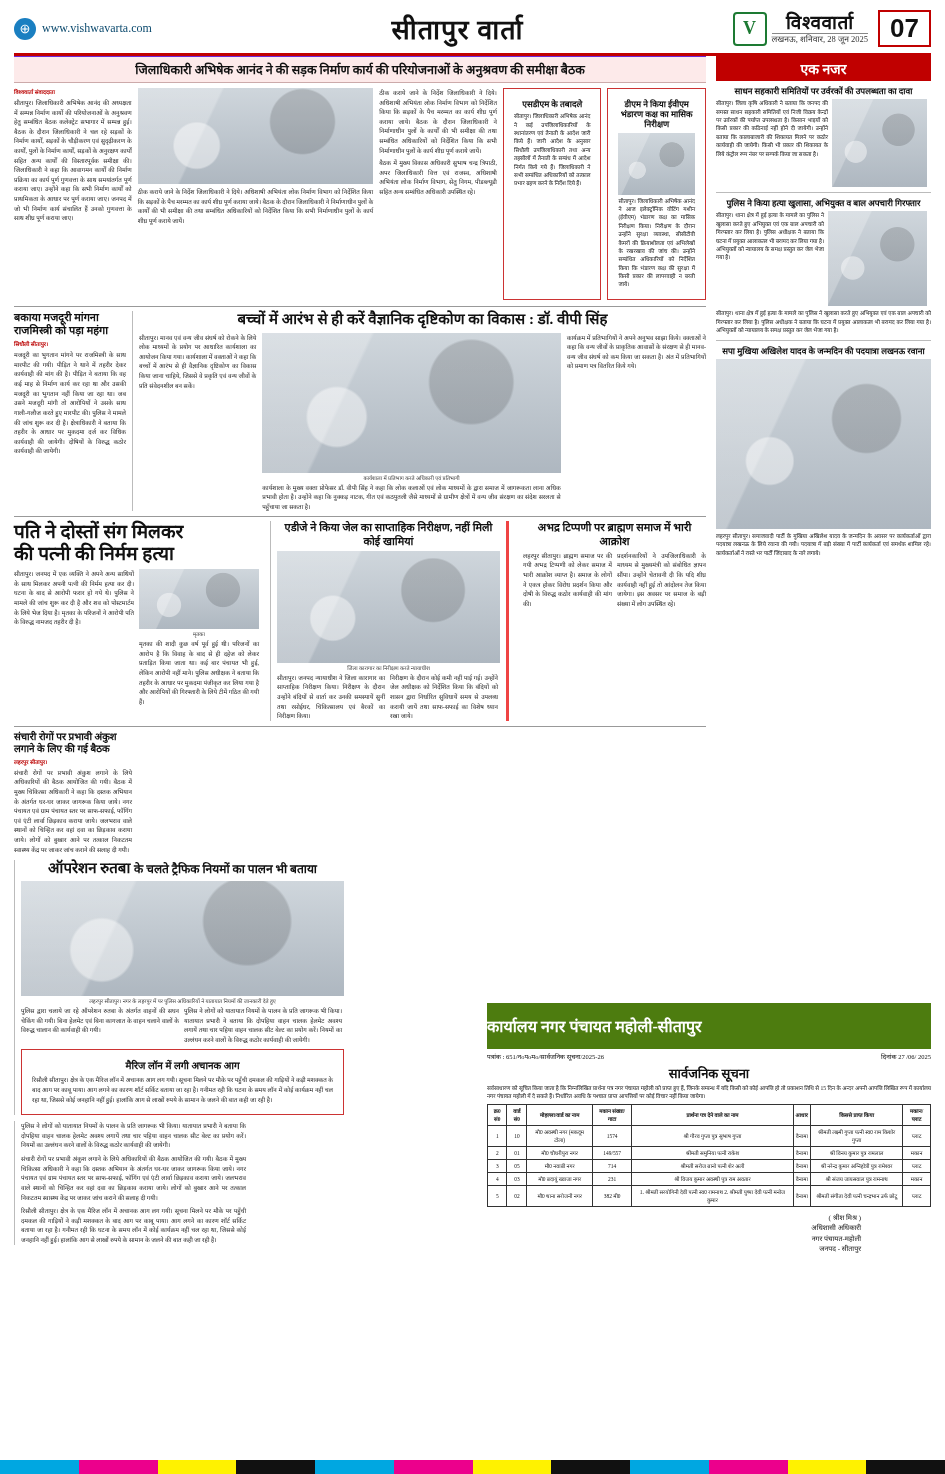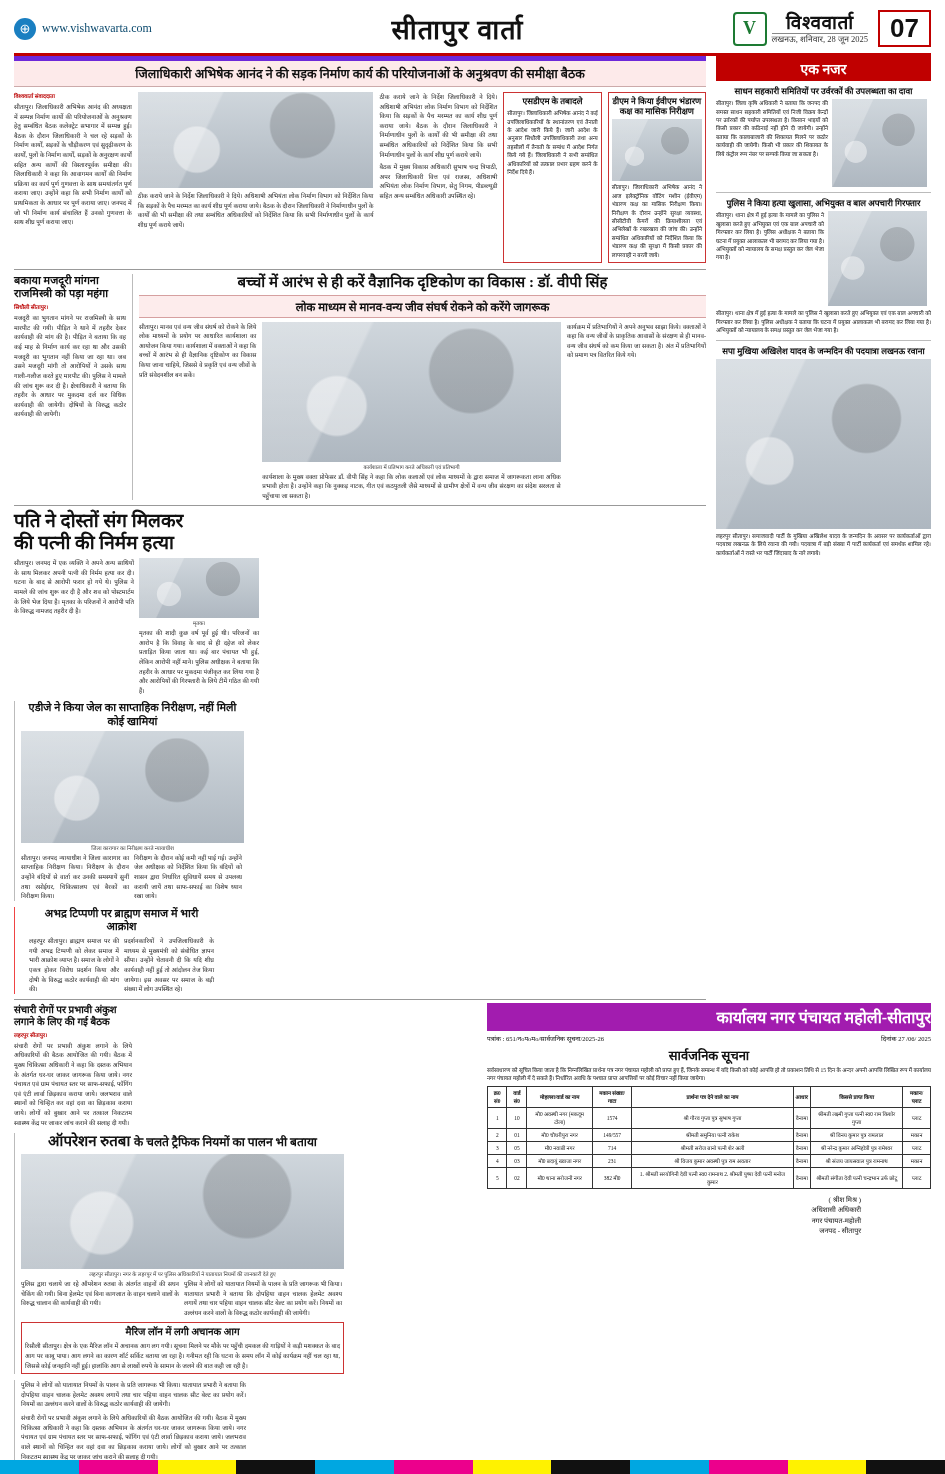--- a/index.html
+++ b/index.html
@@ -39,42 +39,42 @@
   .ph { background:linear-gradient(#cfd6dc,#aeb7c0); position:relative; overflow:hidden; }
   .ph::after { content:""; position:absolute; inset:0; background:
      radial-gradient(circle at 25% 60%, rgba(255,255,255,.45) 0 12%, transparent 13%),
      radial-gradient(circle at 70% 35%, rgba(0,0,0,.15) 0 18%, transparent 19%),
      linear-gradient(115deg, rgba(255,255,255,.25) 0 30%, transparent 31%); }
   .cap { font-size:5.4px; text-align:center; padding:1px 2px; color:#333; }
 
   
   .lead { width:700px; float:left; padding-right:8px; }
   .lead-hdl { font-size:25.5px; font-weight:bold; margin:6px 0 4px; line-height:1.1; }
-  .lead-sub { background:#fdeaea; border-top:5px solid #6d28d9; border-bottom:1px solid #caa; text-align:center; font-size:12.5px; font-weight:bold; padding:4px 0; }
+  .lead-sub { background:#fdeaea; border-top:1px solid #6d28d9; border-bottom:1px solid #caa; text-align:center; font-size:12.5px; font-weight:bold; padding:4px 0; }
   .lead-grid { display:flex; gap:6px; margin-top:5px; }
   .lead-c1 { width:120px; }
   .lead-c2 { width:240px; }
   .lead-c3 { width:120px; }
   .lead-c4 { width:100px; }
   .lead-c5 { width:100px; }
-  .boxed { border:1px solid #c33; padding:3px; }
+  .boxed { border:1px solid #c33; padding:10px; }
 
   
   .rail { width:215px; float:right; }
   .rail-hd { background:#c00000; color:#fff; text-align:center; font-size:14px; font-weight:bold; padding:3px 0; }
   .rail-item { padding:5px 0; border-bottom:1px solid #bbb; }
 
   .clearfix::after { content:""; display:table; clear:both; }
 
   
   table.notice { width:100%; border-collapse:collapse; font-size:5.4px; }
   table.notice th, table.notice td { border:1px solid #333; padding:2px 2px; text-align:center; vertical-align:middle; }
   table.notice th { font-weight:bold; }
 
-  .blackbar { background:#a21caf; color:#fff; text-align:right; font-size:16px; font-weight:bold; padding:3px 0; }
+  .blackbar { background:#4d7c0f; color:#fff; text-align:left; font-size:16px; font-weight:bold; padding:12px 0; }
 
   .cmyk { position:absolute; left:0; bottom:0; width:945px; height:14px; display:flex; }
   .cmyk span { flex:1; }
 
   .sig { text-align:center; font-size:7px; line-height:1.5; margin-top:6px; }
 </style>
 </head>
 <body>
 
 <div class="page">
@@ -158,36 +158,35 @@
 
       <div style="display:flex; gap:6px; margin-top:2px;">
         <div style="width:118px">
           <div class="hdl-sm">बकाया मजदूरी मांगना</div>
           <div class="hdl-sm">राजमिस्त्री को पड़ा महंगा</div>
           <div class="kicker" style="margin-top:3px">सिधौली सीतापुर।</div>
           <div class="body-text">मजदूरी का भुगतान मांगने पर राजमिस्त्री के साथ मारपीट की गयी। पीड़ित ने थाने में तहरीर देकर कार्यवाही की मांग की है। पीड़ित ने बताया कि वह कई माह से निर्माण कार्य कर रहा था और उसकी मजदूरी का भुगतान नहीं किया जा रहा था। जब उसने मजदूरी मांगी तो आरोपियों ने उसके साथ गाली-गलौज करते हुए मारपीट की। पुलिस ने मामले की जांच शुरू कर दी है। क्षेत्राधिकारी ने बताया कि तहरीर के आधार पर मुकदमा दर्ज कर विधिक कार्यवाही की जायेगी। दोषियों के विरुद्ध कठोर कार्यवाही की जायेगी।</div>
         </div>
         <div style="width:574px; border-left:1px solid #bbb; padding-left:6px;">
           <div class="hdl-md" style="text-align:center">बच्चों में आरंभ से ही करें वैज्ञानिक दृष्टिकोण का विकास : डॉ. वीपी सिंह</div>
-          <div class="sub-red" style="margin-top:3px">लोक माध्यम से मानव-वन्य जीव संघर्ष रोकने को करेंगे जागरूक</div>
           <div style="display:flex; gap:6px; margin-top:4px;">
             <div style="width:118px" class="body-text">सीतापुर। मानव एवं वन्य जीव संघर्ष को रोकने के लिये लोक माध्यमों के प्रयोग पर आधारित कार्यशाला का आयोजन किया गया। कार्यशाला में वक्ताओं ने कहा कि बच्चों में आरंभ से ही वैज्ञानिक दृष्टिकोण का विकास किया जाना चाहिये, जिससे वे प्रकृति एवं वन्य जीवों के प्रति संवेदनशील बन सकें।</div>
             <div style="width:300px">
               <div class="ph" style="width:100%;height:140px"></div>
               <div class="cap">कार्यशाला में प्रतिभाग करते अधिकारी एवं प्रतिभागी</div>
               <div class="body-text">कार्यशाला के मुख्य वक्ता प्रोफेसर डॉ. वीपी सिंह ने कहा कि लोक कलाओं एवं लोक माध्यमों के द्वारा समाज में जागरूकता लाना अधिक प्रभावी होता है। उन्होंने कहा कि नुक्कड़ नाटक, गीत एवं कठपुतली जैसे माध्यमों से ग्रामीण क्षेत्रों में वन्य जीव संरक्षण का संदेश सरलता से पहुँचाया जा सकता है।</div>
             </div>
             <div style="width:140px" class="body-text">कार्यक्रम में प्रतिभागियों ने अपने अनुभव साझा किये। वक्ताओं ने कहा कि वन्य जीवों के प्राकृतिक आवासों के संरक्षण से ही मानव-वन्य जीव संघर्ष को कम किया जा सकता है। अंत में प्रतिभागियों को प्रमाण पत्र वितरित किये गये।</div>
           </div>
         </div>
       </div>
 
       <div class="rule" style="margin-top:5px"></div>
 
-      <div style="display:flex; gap:6px; margin-top:2px;flex-direction:column;">
+      <div style="display:flex; gap:6px; margin-top:2px;">
         <div style="width:250px">
           <div class="hdl-lg">पति ने दोस्तों संग मिलकर</div>
           <div class="hdl-lg">की पत्नी की निर्मम हत्या</div>
           <div style="display:flex; gap:5px; margin-top:4px;">
             <div style="width:120px" class="body-text">सीतापुर। जनपद में एक व्यक्ति ने अपने अन्य साथियों के साथ मिलकर अपनी पत्नी की निर्मम हत्या कर दी। घटना के बाद से आरोपी फरार हो गये थे। पुलिस ने मामले की जांच शुरू कर दी है और शव को पोस्टमार्टम के लिये भेज दिया है। मृतका के परिजनों ने आरोपी पति के विरुद्ध नामजद तहरीर दी है।</div>
             <div style="width:120px">
               <div class="ph" style="width:100%;height:60px"></div>
               <div class="cap">मृतका</div>
               <div class="body-text">मृतका की शादी कुछ वर्ष पूर्व हुई थी। परिजनों का आरोप है कि विवाह के बाद से ही दहेज को लेकर प्रताड़ित किया जाता था। कई बार पंचायत भी हुई, लेकिन आरोपी नहीं माने। पुलिस अधीक्षक ने बताया कि तहरीर के आधार पर मुकदमा पंजीकृत कर लिया गया है और आरोपियों की गिरफ्तारी के लिये टीमें गठित की गयी हैं।</div>
             </div>
@@ -195,21 +194,21 @@
         </div>
         <div style="width:230px; border-left:1px solid #bbb; padding-left:6px;">
           <div class="hdl-sm" style="text-align:center">एडीजे ने किया जेल का साप्ताहिक निरीक्षण, नहीं मिली कोई खामियां</div>
           <div class="ph" style="width:100%;height:112px;margin-top:3px"></div>
           <div class="cap">जिला कारागार का निरीक्षण करते न्यायाधीश</div>
           <div style="display:flex; gap:5px;">
             <div style="width:108px" class="body-text">सीतापुर। जनपद न्यायाधीश ने जिला कारागार का साप्ताहिक निरीक्षण किया। निरीक्षण के दौरान उन्होंने बंदियों से वार्ता कर उनकी समस्यायें सुनीं तथा रसोईघर, चिकित्सालय एवं बैरकों का निरीक्षण किया।</div>
             <div style="width:108px" class="body-text">निरीक्षण के दौरान कोई कमी नहीं पाई गई। उन्होंने जेल अधीक्षक को निर्देशित किया कि बंदियों को शासन द्वारा निर्धारित सुविधायें समय से उपलब्ध करायी जायें तथा साफ-सफाई का विशेष ध्यान रखा जाये।</div>
           </div>
         </div>
-        <div style="width:200px; border-left:1px solid #ef4444; padding-left:14px;">
+        <div style="width:200px; border-left:3px solid #ef4444; padding-left:14px;">
           <div class="hdl-sm" style="text-align:center">अभद्र टिप्पणी पर ब्राह्मण समाज में भारी आक्रोश</div>
           <div style="display:flex; gap:5px; margin-top:3px;">
             <div style="width:92px" class="body-text">लहरपुर सीतापुर। ब्राह्मण समाज पर की गयी अभद्र टिप्पणी को लेकर समाज में भारी आक्रोश व्याप्त है। समाज के लोगों ने एकत्र होकर विरोध प्रदर्शन किया और दोषी के विरुद्ध कठोर कार्यवाही की मांग की।</div>
             <div style="width:92px" class="body-text">प्रदर्शनकारियों ने उपजिलाधिकारी के माध्यम से मुख्यमंत्री को संबोधित ज्ञापन सौंपा। उन्होंने चेतावनी दी कि यदि शीघ्र कार्यवाही नहीं हुई तो आंदोलन तेज किया जायेगा। इस अवसर पर समाज के बड़ी संख्या में लोग उपस्थित रहे।</div>
           </div>
         </div>
       </div>
 
       <div class="rule" style="margin-top:5px"></div>
 

